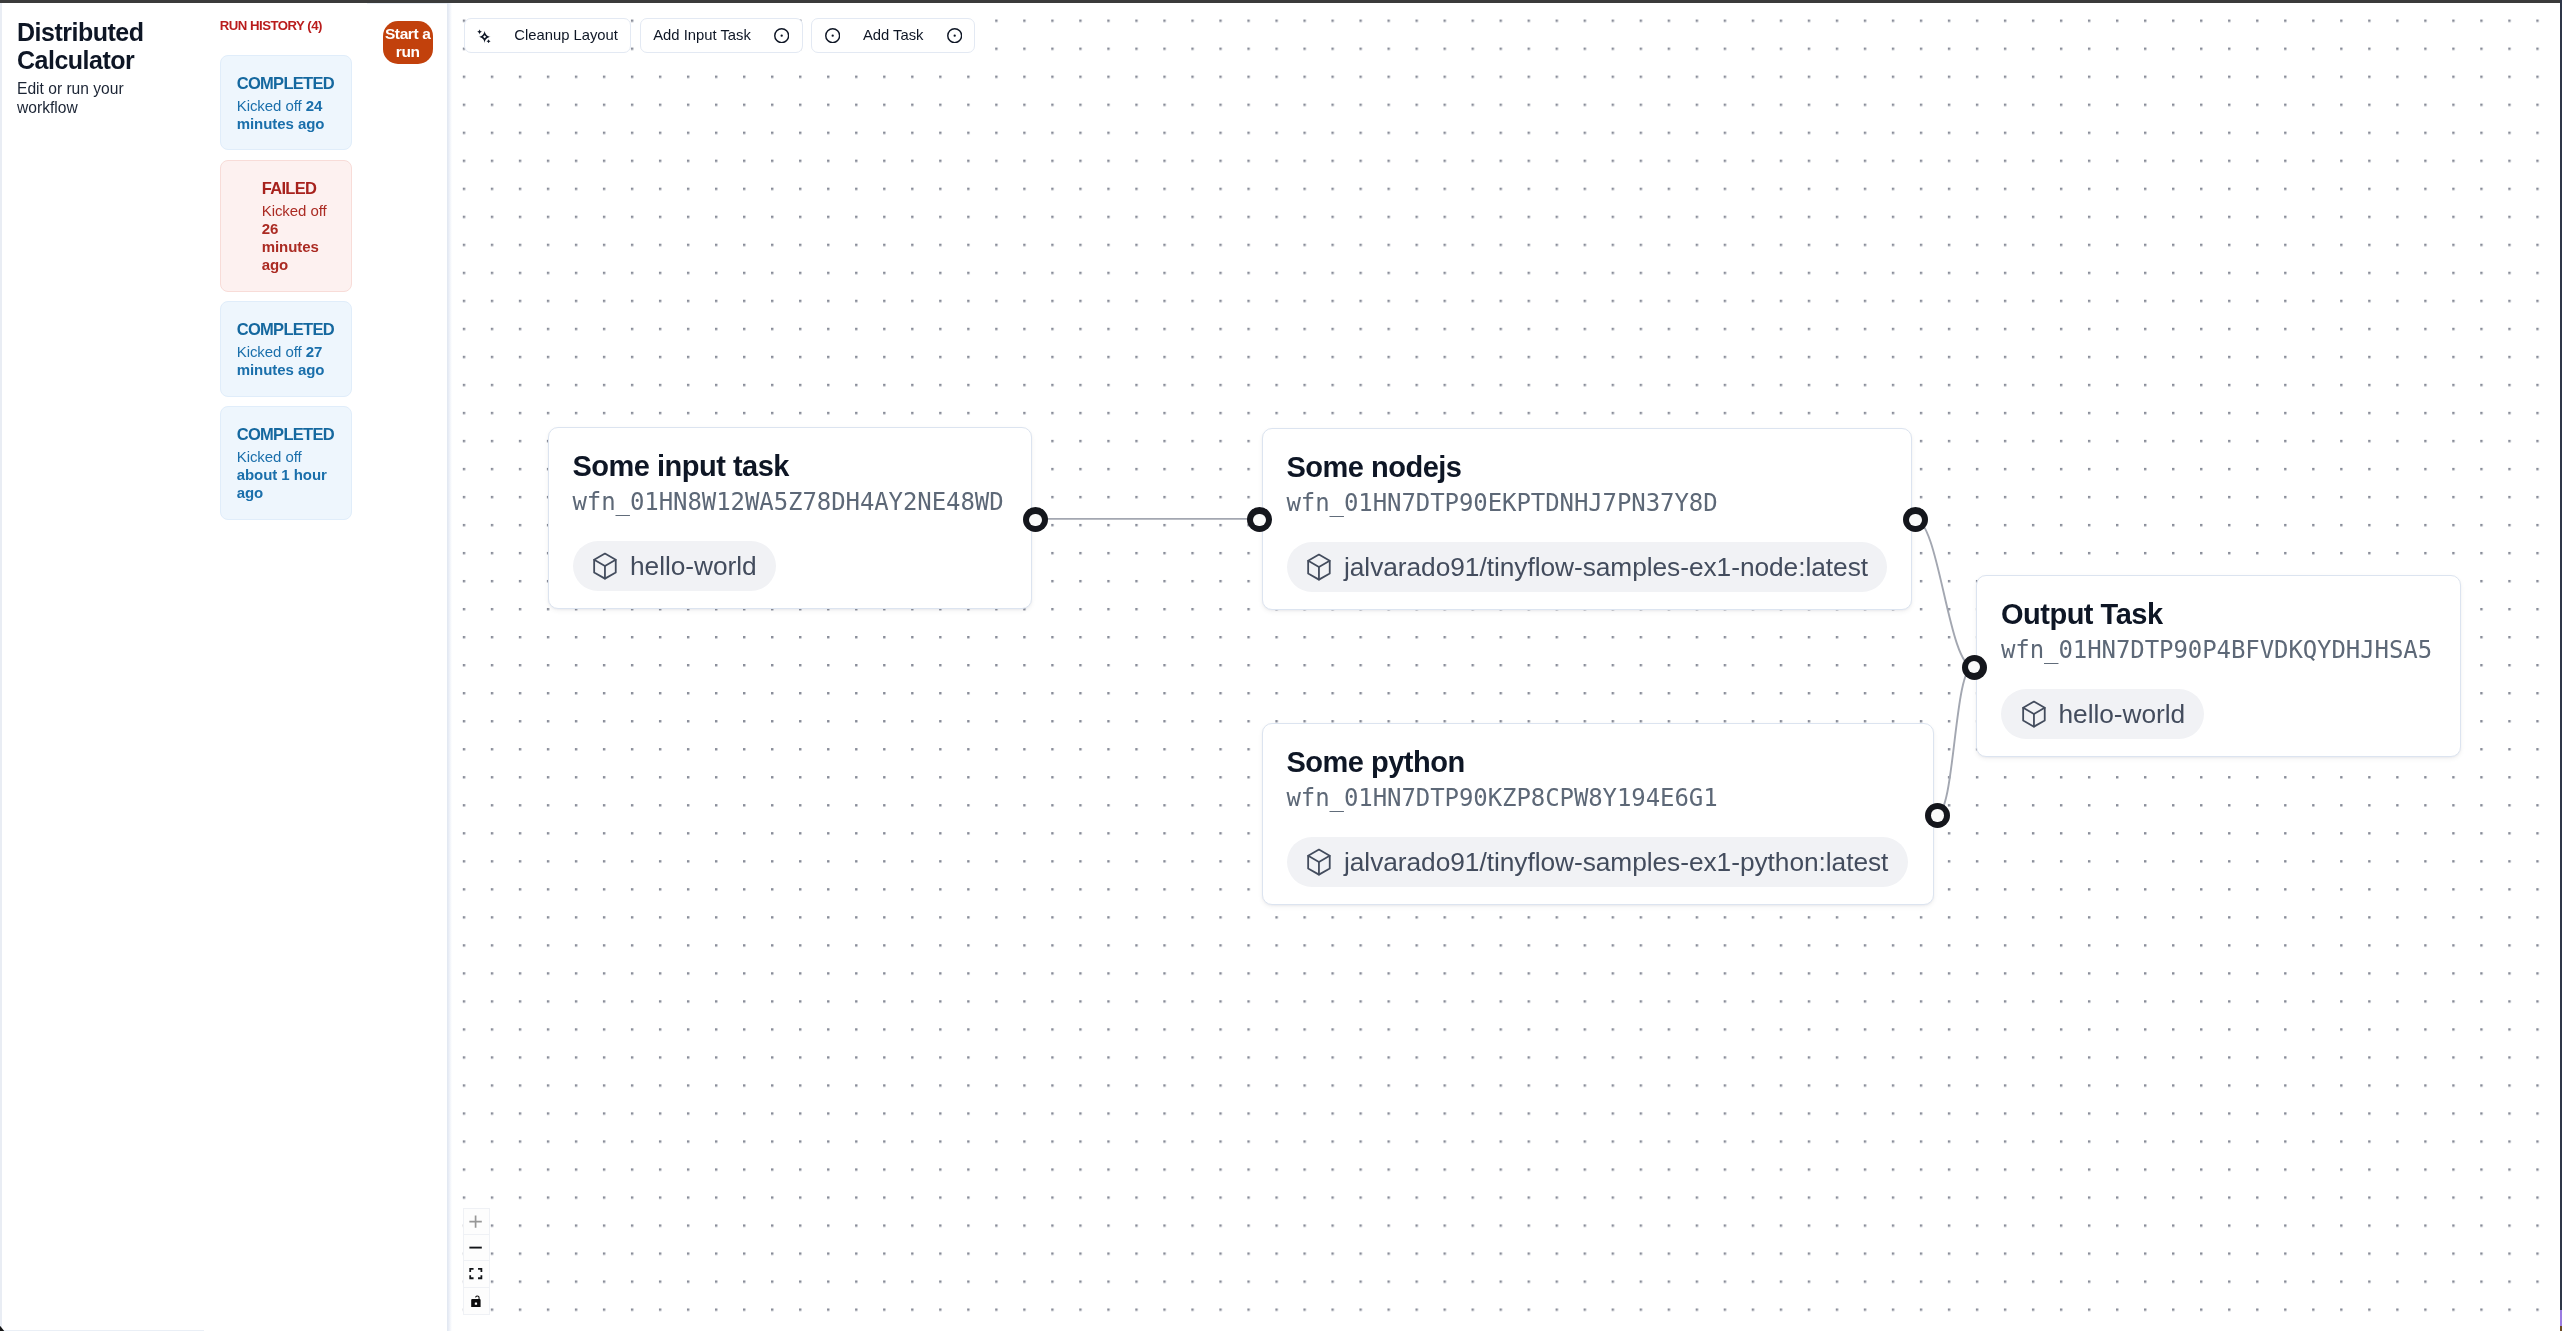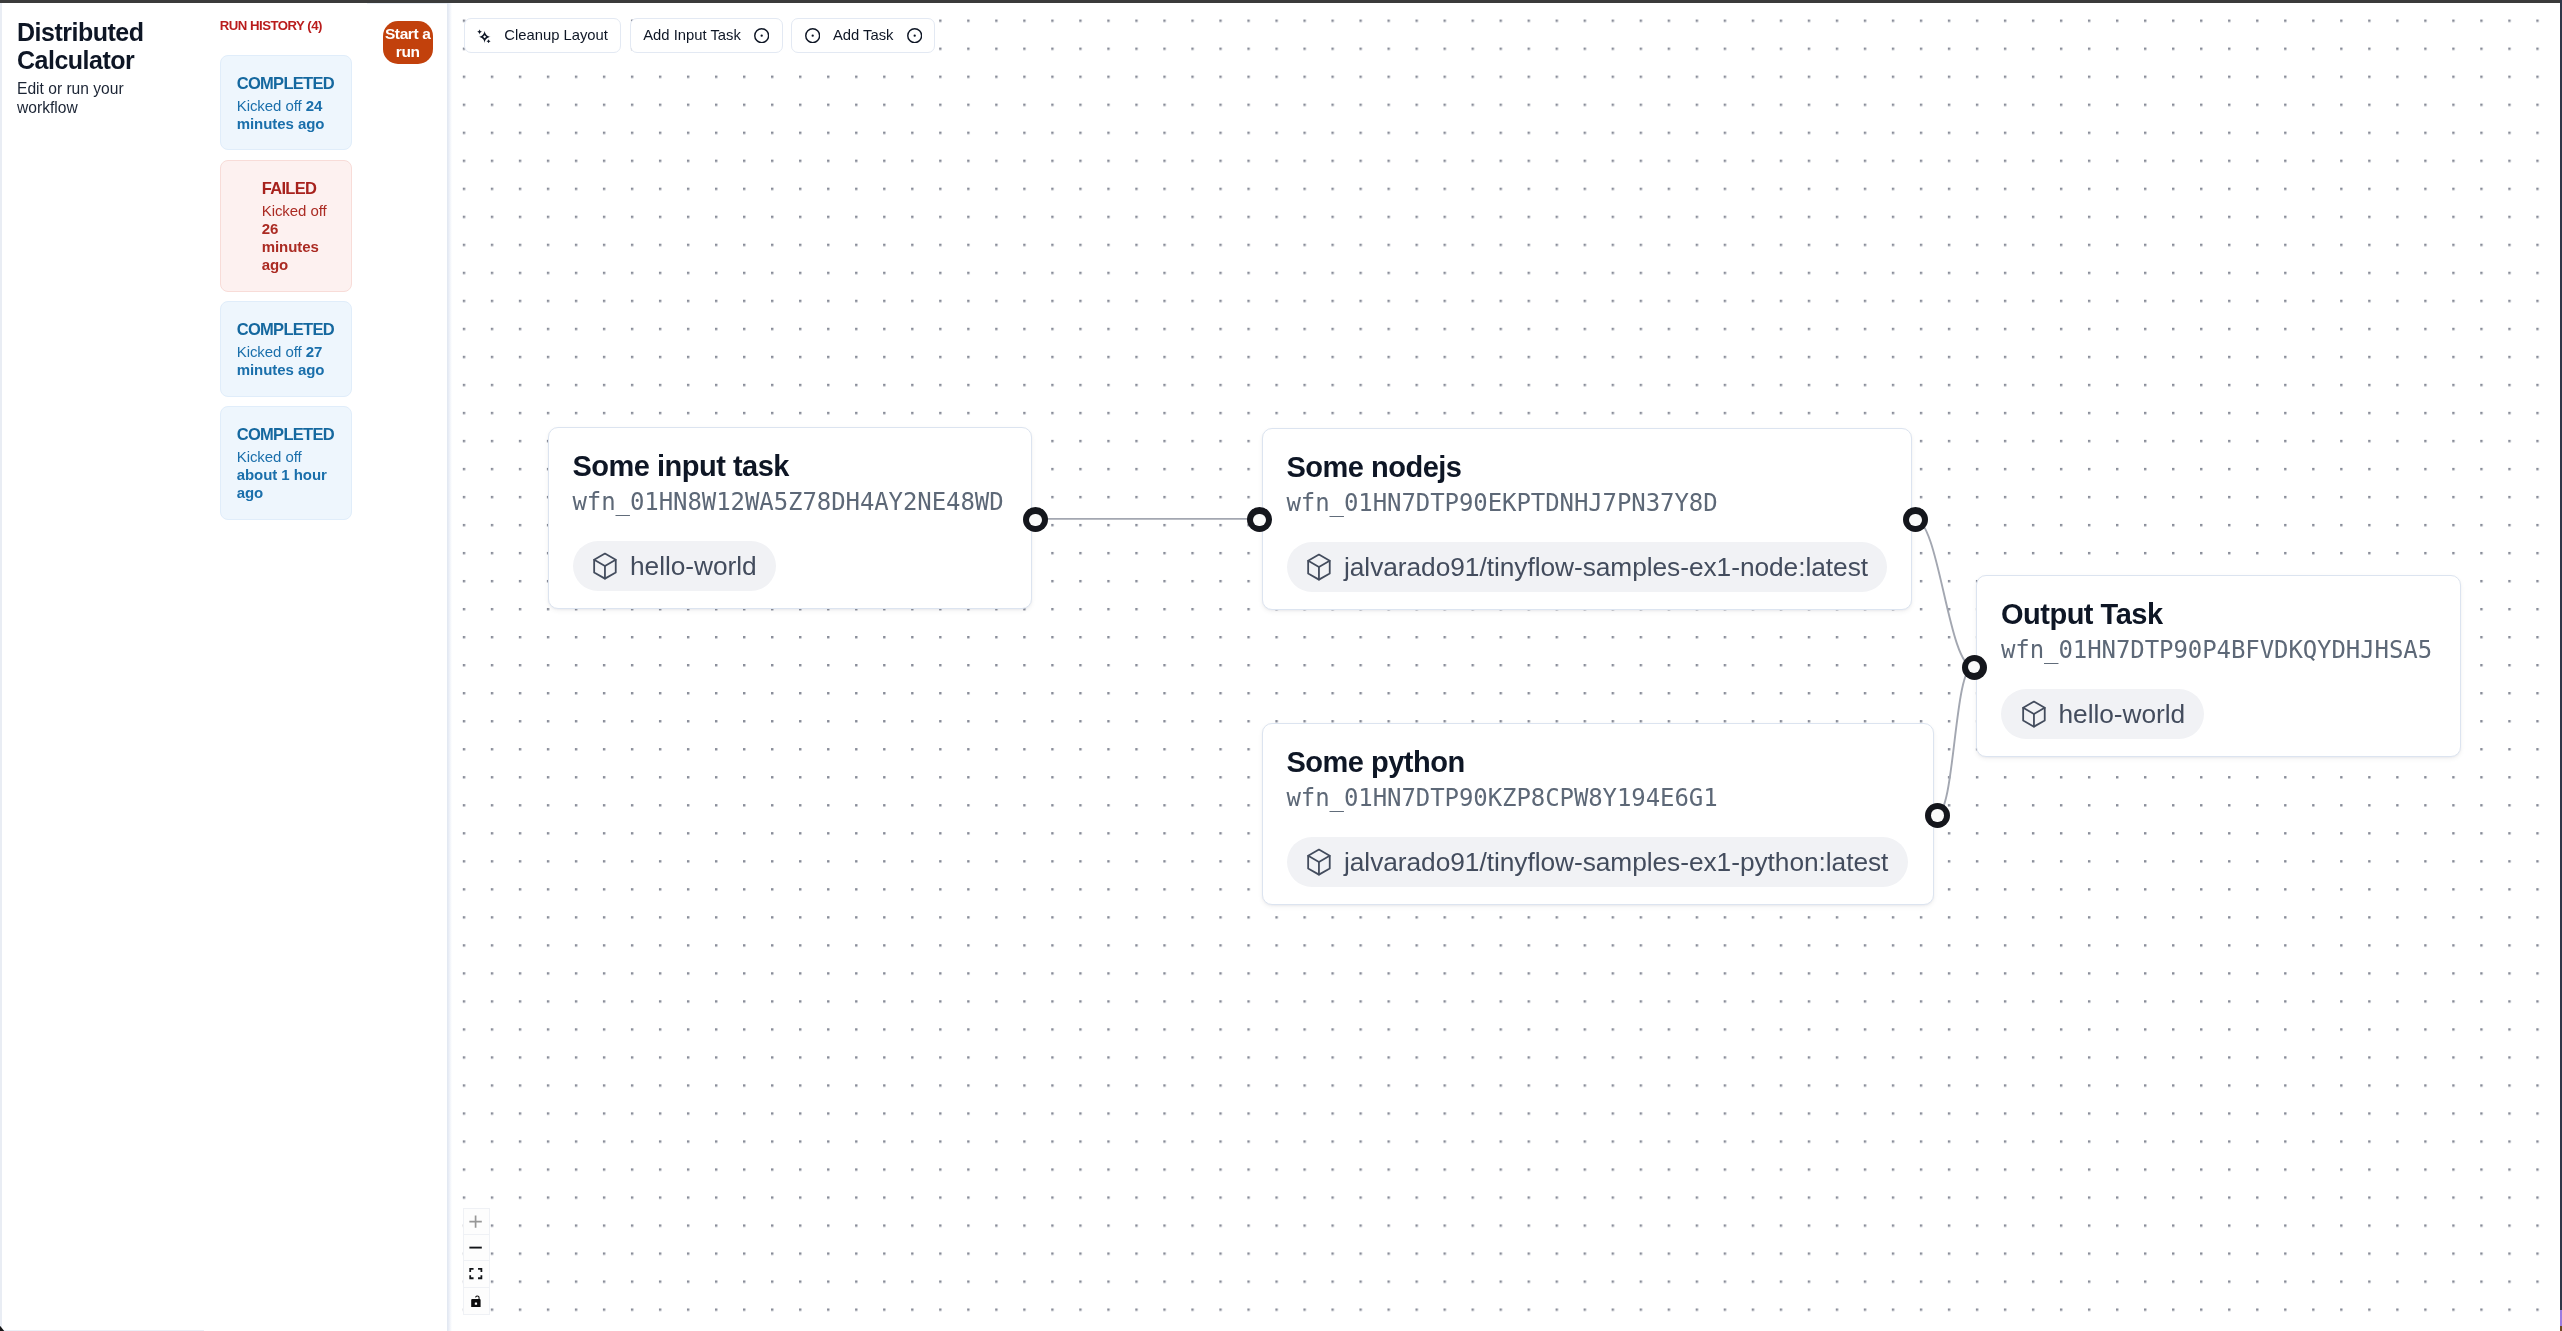--- a/index.html
+++ b/index.html
@@ -42,21 +42,21 @@
     border:0; cursor:pointer; font-family:inherit; letter-spacing:-0.38px; }
 
   
   .canvas { position:absolute; left:448px; top:3px; width:2112px; height:1328px; overflow:hidden;
     background-color:#ffffff; }
   .dotgrid { position:absolute; left:0; top:0; width:2112px; height:1328px; z-index:0; }
   .leftshade { position:absolute; left:0; top:0; width:4px; height:1328px; z-index:2; pointer-events:none;
     background:linear-gradient(to right, rgba(205,215,235,.55), rgba(205,215,235,0)); }
   .toolbar { position:absolute; left:15.6px; top:15.3px; display:flex; gap:8.7px; z-index:8; }
   .tbtn { height:35px; border:1px solid #e3e9f3; border-radius:7px; background:#fff;
-    display:flex; align-items:center; gap:13px; padding:0 12.3px; font-size:14.8px; color:#0e1625;
+    display:flex; align-items:center; gap:23px; padding:0 12.3px; font-size:14.8px; color:#0e1625;
     cursor:pointer; font-family:inherit; white-space:nowrap; line-height:1; letter-spacing:0px; }
   .tbtn svg { display:block; flex:none; }
 
   .edges { position:absolute; left:0; top:0; width:2112px; height:1328px; overflow:visible; z-index:1; }
 
   .node { position:absolute; background:#fff; border:1px solid #dce4f0; border-radius:10px;
     box-shadow:0 2px 5px rgba(16,24,40,.055), 0 1px 2px rgba(16,24,40,.04); z-index:3; }
   .node-inner { padding:23px 24px 17px 24px; }
   .node-title { font-size:29px; font-weight:700; color:#0e1625; letter-spacing:-0.5px; line-height:1.1; }
   .node-id { font-family:"DejaVu Sans Mono", monospace; font-size:24px; color:#5d6877;

